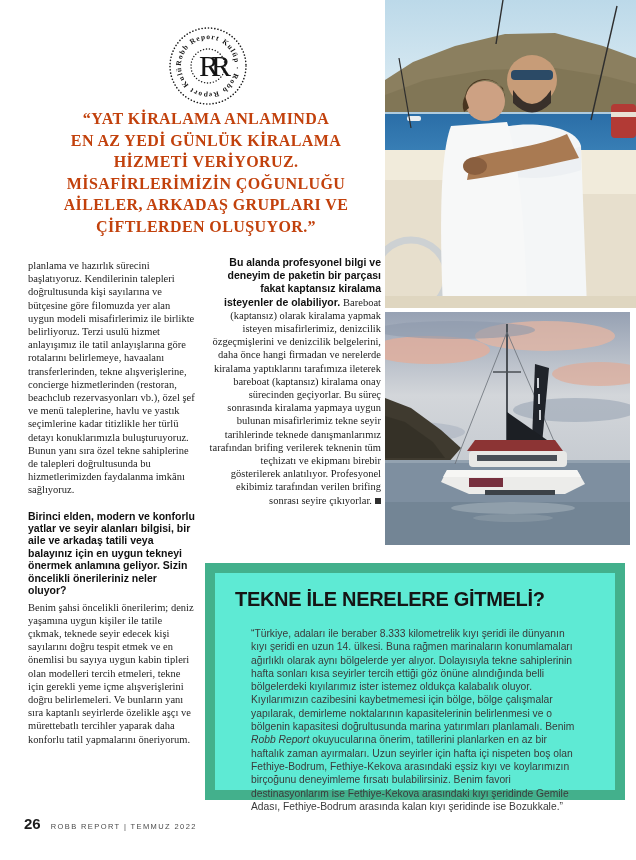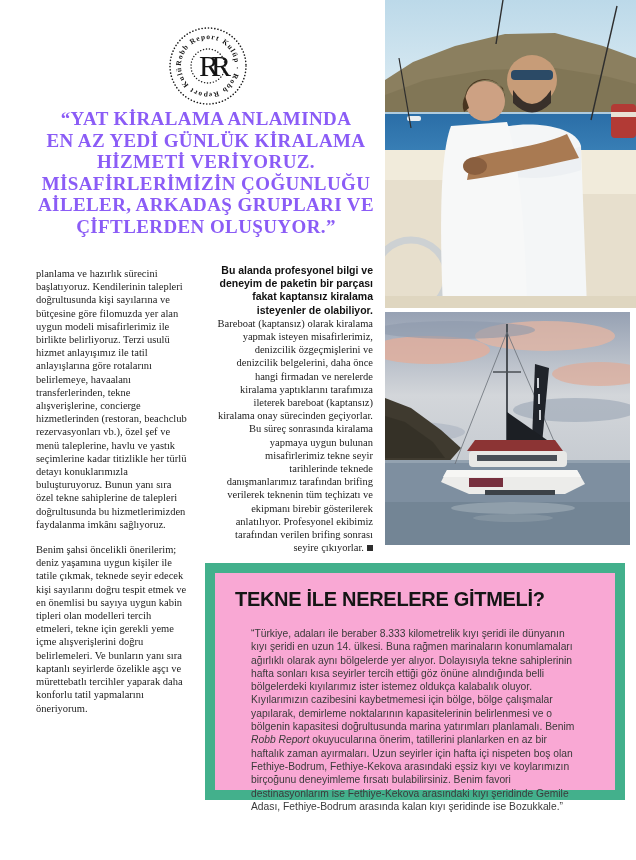--- a/index.html
+++ b/index.html
@@ -4,41 +4,41 @@
 <style>
   html,body{margin:0;padding:0;background:#fff;}
   .page{position:relative;width:636px;height:860px;background:#ffffff;overflow:hidden;
         font-family:"Liberation Sans",sans-serif;color:#1f1f1f;}
 
   
   .stamp{position:absolute;left:166px;top:24px;width:84px;height:84px;}
 
   
   .quote{position:absolute;left:22px;top:108px;width:368px;text-align:center;
-         font-family:"Liberation Serif",serif;font-size:19px;line-height:21.5px;
-         letter-spacing:.4px;color:#8b5cf6;white-space:pre-line;font-weight:bold;}
+         font-family:"Liberation Serif",serif;font-size:16px;line-height:21.5px;
+         letter-spacing:.4px;color:#c2410c;white-space:pre-line;font-weight:bold;}
 
   
   .col{font-family:"Liberation Serif",serif;font-size:10.5px;line-height:13.2px;color:#222;}
-  .col p{margin:12px;}
+  .col p{margin:4px;}
   .col1{position:absolute;left:24px;top:255px;width:176px;}
   .col2{position:absolute;left:205px;top:252px;width:180px;text-align:right;}
   .q-bold{font-family:"Liberation Sans",sans-serif;font-weight:bold;font-size:10.5px;
           line-height:12.4px;color:#101010;margin-top:13px !important;}
   .lead-bold{font-family:"Liberation Sans",sans-serif;font-weight:bold;color:#101010;}
   .endmark{display:inline-block;width:6px;height:6px;background:#2e2e2e;margin-left:3px;
            vertical-align:baseline;}
 
   
   .photo-top{position:absolute;left:385px;top:0;width:251px;height:308px;}
   .photo-bottom{position:absolute;left:385px;top:312px;width:245px;height:233px;}
 
   
   .box{position:absolute;left:205px;top:563px;width:420px;height:237px;box-sizing:border-box;
-       border:10px solid #43b08c;background:#f9a8d4;padding:12px 20px 0 20px;}
+       border:10px solid #43b08c;background:#5eead4;padding:12px 20px 0 20px;}
   .box h2{margin:3px 0 4px 0;font-family:"Liberation Sans",sans-serif;font-weight:bold;
           font-size:20px;letter-spacing:-.3px;color:#151515;}
   .box p{margin:16px;font-size:10.3px;line-height:13.3px;color:#3a3a3a;}
 
   
   .footer{position:absolute;left:24px;top:815px;display:flex;align-items:baseline;gap:10px;}
   .pageno{font-weight:bold;font-size:15px;color:#1c1c1c;}
   .mag{font-size:7.5px;letter-spacing:1.4px;color:#4a4a4a;}
 </style>
 </head>
@@ -60,20 +60,21 @@
 
   <div class="quote">“YAT KİRALAMA ANLAMINDA
 EN AZ YEDİ GÜNLÜK KİRALAMA
 HİZMETİ VERİYORUZ.
 MİSAFİRLERİMİZİN ÇOĞUNLUĞU
 AİLELER, ARKADAŞ GRUPLARI VE
 ÇİFTLERDEN OLUŞUYOR.”</div>
 
   <div class="col col1">
     <p>planlama ve hazırlık sürecini başlatıyoruz. Kendilerinin talepleri doğrultusunda kişi sayılarına ve bütçesine göre filomuzda yer alan uygun modeli misafirlerimiz ile birlikte belirliyoruz. Terzi usulü hizmet anlayışımız ile tatil anlayışlarına göre rotalarını belirlemeye, havaalanı transferlerinden, tekne alışverişlerine, concierge hizmetlerinden (restoran, beachclub rezervasyonları vb.), özel şef ve menü taleplerine, havlu ve yastık seçimlerine kadar titizlikle her türlü detayı konuklarımızla buluşturuyoruz. Bunun yanı sıra özel tekne sahiplerine de talepleri doğrultusunda bu hizmetlerimizden faydalanma imkânı sağlıyoruz.</p>
+    <p class="q-bold">Birinci elden, modern ve konforlu yatlar ve seyir alanları bilgisi, bir aile ve arkadaş tatili veya balayınız için en uygun tekneyi önermek anlamına geliyor. Sizin öncelikli önerileriniz neler oluyor?</p>
     <p>Benim şahsi öncelikli önerilerim; deniz yaşamına uygun kişiler ile tatile çıkmak, teknede seyir edecek kişi sayılarını doğru tespit etmek ve en önemlisi bu sayıya uygun kabin tipleri olan modelleri tercih etmeleri, tekne için gerekli yeme içme alışverişlerini doğru belirlemeleri. Ve bunların yanı sıra kaptanlı seyirlerde özelikle aşçı ve mürettebatlı tercihler yaparak daha konforlu tatil yapmalarını öneriyorum.</p>
   </div>
 
   <div class="col col2">
     <p><span class="lead-bold">Bu alanda profesyonel bilgi ve deneyim de paketin bir parçası fakat kaptansız kiralama isteyenler de olabiliyor. </span><span>Bareboat (kaptansız) olarak kiralama yapmak isteyen misafirlerimiz, denizcilik özgeçmişlerini ve denizcilik belgelerini, daha önce hangi firmadan ve nerelerde kiralama yaptıklarını tarafımıza ileterek bareboat (kaptansız) kiralama onay sürecinden geçiyorlar. Bu süreç sonrasında kiralama yapmaya uygun bulunan misafirlerimiz tekne seyir tarihlerinde teknede danışmanlarımız tarafından brifing verilerek teknenin tüm teçhizatı ve ekipmanı birebir gösterilerek anlatılıyor. Profesyonel ekibimiz tarafından verilen brifing sonrası seyire çıkıyorlar.</span><span class="endmark"></span></p>
   </div>
 
   <svg class="photo-top" viewBox="0 0 251 308" width="251" height="308" aria-hidden="true">
     <defs>
       <linearGradient id="skyG" x1="0" y1="0" x2="0" y2="1">
@@ -152,14 +153,18 @@
     <rect x="100" y="178" width="70" height="5" fill="#3c4248"></rect>
     <ellipse cx="128" cy="196" rx="62" ry="6" fill="#aeb9c2" opacity=".5"></ellipse>
     <ellipse cx="128" cy="206" rx="40" ry="4" fill="#9aa7b2" opacity=".4"></ellipse>
   </svg>
 
   <div class="box">
     <h2>TEKNE İLE NERELERE GİTMELİ?</h2>
     <p><span>“Türkiye, adaları ile beraber 8.333 kilometrelik kıyı şeridi ile dünyanın kıyı şeridi en uzun 14. ülkesi. Buna rağmen marinaların konumlamaları ağırlıklı olarak aynı bölgelerde yer alıyor. Dolayısıyla tekne sahiplerinin hafta sonları kısa seyirler tercih ettiği göz önüne alındığında belli bölgelerdeki kıyılarımız ister istemez oldukça kalabalık oluyor. Kıyılarımızın cazibesini kaybetmemesi için bölge, bölge çalışmalar yapılarak, demirleme noktalarının kapasitelerinin belirlenmesi ve o bölgenin kapasitesi doğrultusunda marina yatırımları planlamalı. Benim </span><i>Robb Report</i><span> okuyucularına önerim, tatillerini planlarken en az bir haftalık zaman ayırmaları. Uzun seyirler için hafta içi nispeten boş olan Fethiye-Bodrum, Fethiye-Kekova arasındaki eşsiz kıyı ve koylarımızın birçoğunu deneyimleme fırsatı bulabilirsiniz. Benim favori destinasyonlarım ise Fethiye-Kekova arasındaki kıyı şeridinde Gemile Adası, Fethiye-Bodrum arasında kalan kıyı şeridinde ise Bozukkale.”</span></p>
   </div>
 
+  <div class="footer">
+    <span class="pageno">26</span>
+    <span class="mag">ROBB REPORT | TEMMUZ 2022</span>
+  </div>
 
 </div>
 
 </body></html>

